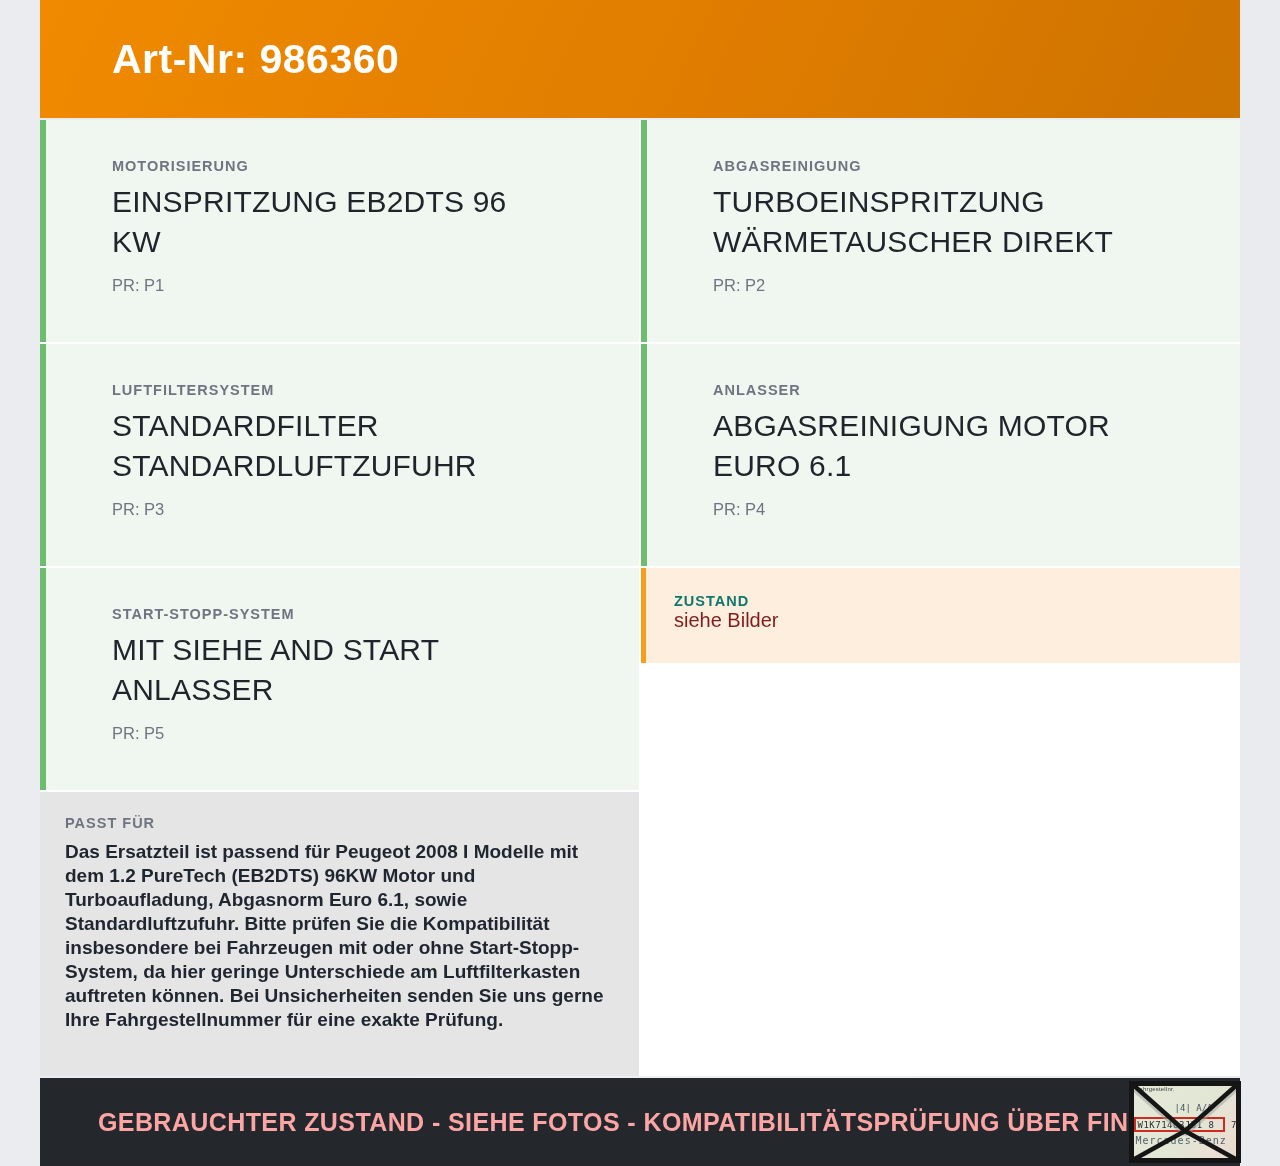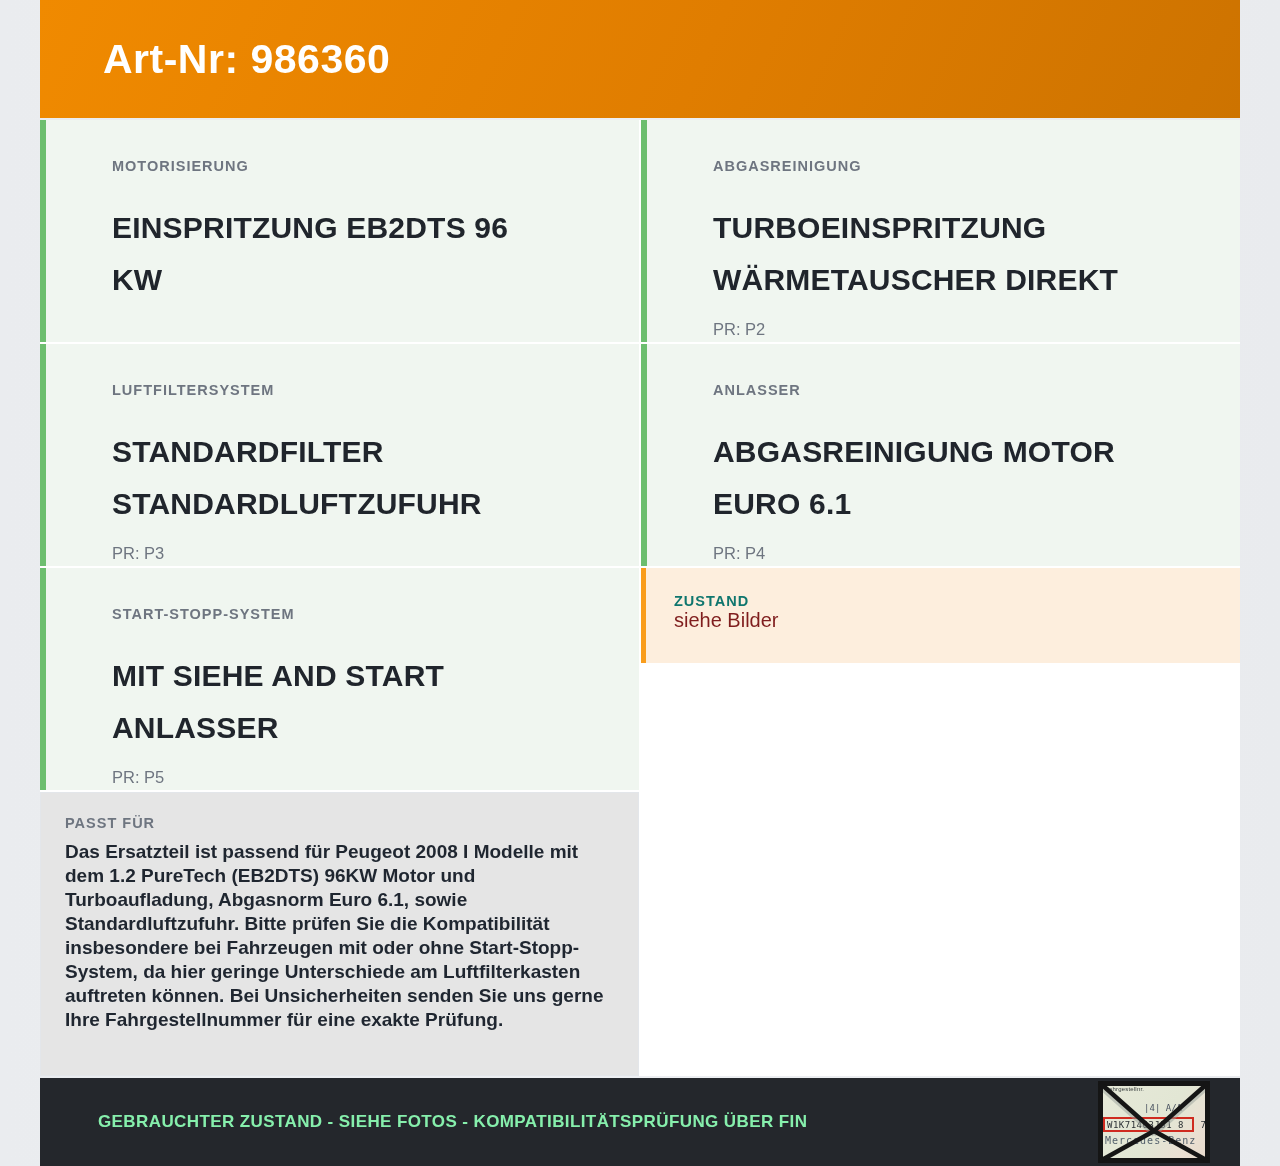--- a/index.html
+++ b/index.html
@@ -21,21 +21,21 @@
   
   .header {
     height: 118px;
     flex: 0 0 118px;
     background: linear-gradient(115deg, #f08a00 0%, #e07d00 55%, #cd7300 100%);
     display: flex;
     align-items: center;
     padding-left: 60px;
   }
   .header-title {
-    margin: 3px;
+    margin: 12px;
     color: #ffffff;
     font-size: 41px;
     font-weight: 800;
     letter-spacing: 0.5px;
     text-align: center;
   }
   
   .grid {
     flex: 1 1 auto;
     margin-top: 2px;
@@ -52,24 +52,24 @@
     border-left: 6px solid #6cbe6e;
     padding: 38px 40px 0 66px;
   }
   .card-label {
     font-size: 14.5px;
     font-weight: 700;
     color: #6e7580;
     letter-spacing: 1px;
   }
   .card-title {
-    margin: 28px 0 14px 0;
+    margin: 8px 0 14px 0;
     font-size: 30px;
-    line-height: 52px;
-    font-weight: 700;
+    line-height: 40px;
+    font-weight: 400;
     color: #20252c;
     letter-spacing: 0.2px;
     white-space: pre-line;
   }
   .card-pr {
     font-size: 16.5px;
     color: #6e7580;
   }
   
   .condition-card {
@@ -115,22 +115,22 @@
   .footer {
     margin-top: 2px;
     height: 88px;
     flex: 0 0 88px;
     background: #24272c;
     display: flex;
     align-items: center;
     padding: 0 30px 0 58px;
   }
   .footer-text {
-    color: #86efac;
-    font-size: 17px;
+    color: #fca5a5;
+    font-size: 25px;
     font-weight: 700;
     letter-spacing: 0.4px;
     white-space: nowrap;
   }
   
   .thumb {
     margin-left: auto;
     width: 112px;
     height: 82px;
     position: relative;
@@ -177,20 +177,21 @@
     <h1 class="header-title">Art-Nr: 986360</h1>
   </div>
 
   <div class="grid">
 
     <div class="col">
       <div class="spec-card">
         <div class="card-label">MOTORISIERUNG</div>
         <div class="card-title">EINSPRITZUNG EB2DTS 96
 KW</div>
+        <div class="card-pr">PR: P1</div>
       </div>
       <div class="spec-card">
         <div class="card-label">LUFTFILTERSYSTEM</div>
         <div class="card-title">STANDARDFILTER
 STANDARDLUFTZUFUHR</div>
         <div class="card-pr">PR: P3</div>
       </div>
       <div class="spec-card">
         <div class="card-label">START-STOPP-SYSTEM</div>
         <div class="card-title">MIT SIEHE AND START

